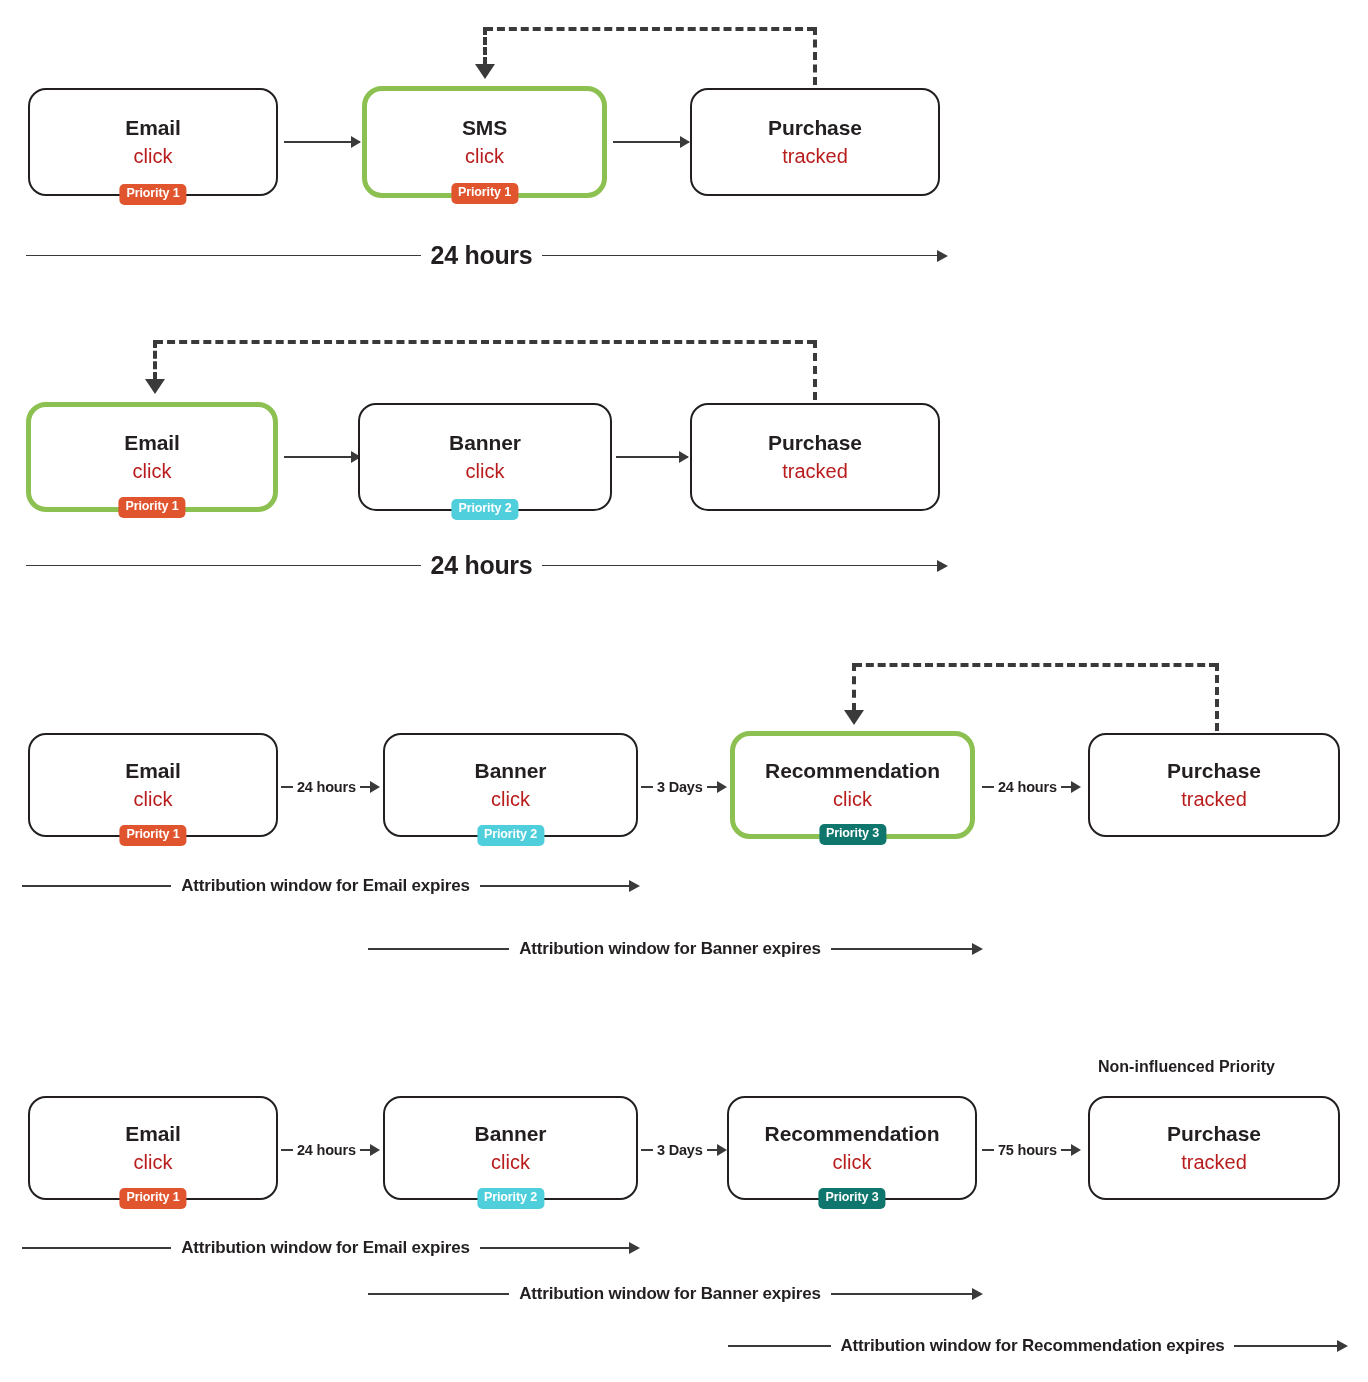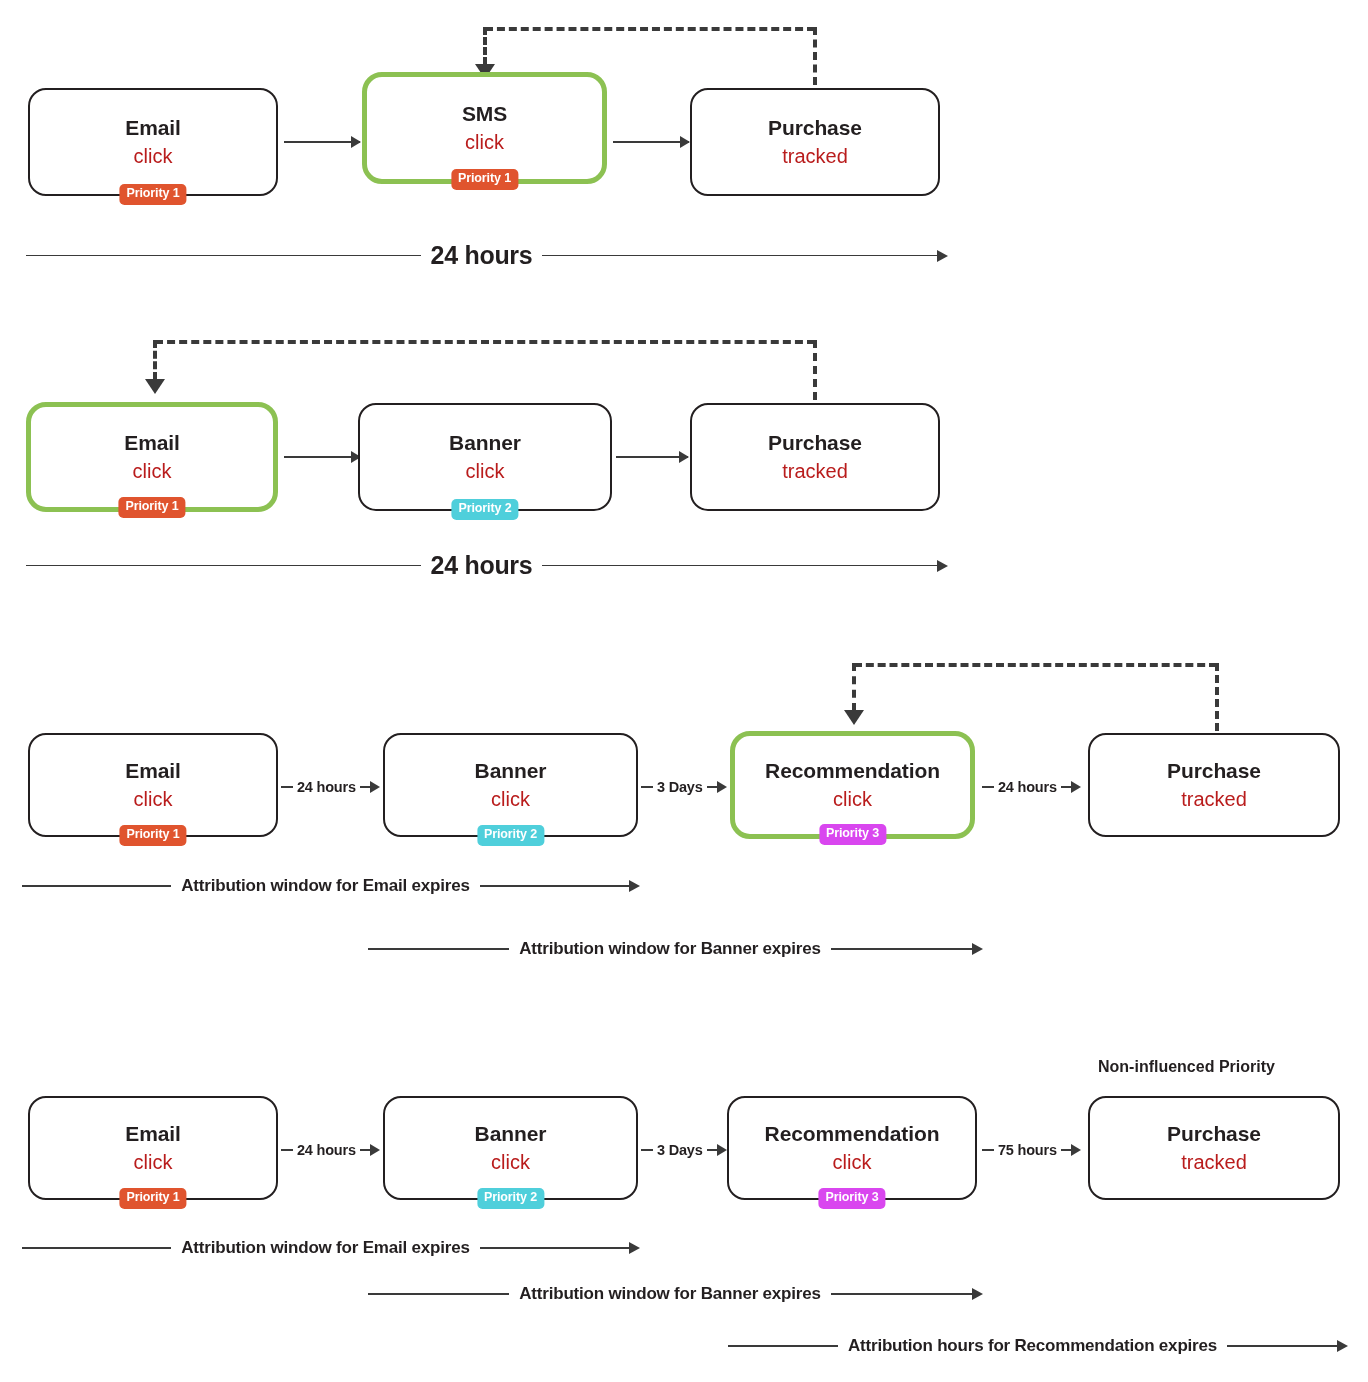--- a/index.html
+++ b/index.html
@@ -60,21 +60,21 @@
     font-size: 12.5px;
     font-weight: bold;
     line-height: 1.25;
     white-space: nowrap;
     letter-spacing: -0.1px;
     z-index: 6;
     text-align: center;
   }
   .badge.p1 { background: #e0542e; }
   .badge.p2 { background: #4fcfdb; }
-  .badge.p3 { background: #d946ef; margin-top: 31px; }
+  .badge.p3 { background: #0f766e; margin-top: 31px; }
 
   
   .conn {
     position: absolute;
     height: 2px;
     background: #3a3a3a;
     z-index: 2;
   }
   .conn .head {
     position: absolute;
@@ -185,21 +185,21 @@
   <div class="node" style="left:28px; top:88px; width:250px; height:108px;">
     <div class="title">Email</div>
     <div class="subtitle">click</div>
     <div class="badge p1">Priority 1</div>
   </div>
 
   <div class="conn" style="left:284px; top:141px; width:76px;">
       <span class="head"></span>
     </div>
 
-  <div class="node highlight" style="left:362px; top:72px; width:245px; height:112px;">
+  <div class="node highlight" style="left:362px; top:86px; width:245px; height:112px;">
     <div class="title">SMS</div>
     <div class="subtitle">click</div>
     <div class="badge p1">Priority 1</div>
   </div>
 
   <div class="conn" style="left:613px; top:141px; width:76px;">
       <span class="head"></span>
     </div>
 
   <div class="node" style="left:690px; top:88px; width:250px; height:108px;">
@@ -369,18 +369,18 @@
 
   <div class="timeline small" style="left:368px; top:1284px; width:615px;">
     <div class="line"></div>
     <div class="cap">Attribution window for Banner expires</div>
     <div class="line"></div>
     <div class="arrowhead"></div>
   </div>
 
   <div class="timeline small" style="left:728px; top:1336px; width:620px;">
     <div class="line"></div>
-    <div class="cap">Attribution hours for Recommendation expires</div>
+    <div class="cap">Attribution window for Recommendation expires</div>
     <div class="line"></div>
     <div class="arrowhead"></div>
   </div>
 
 </div>
 
 </body></html>

